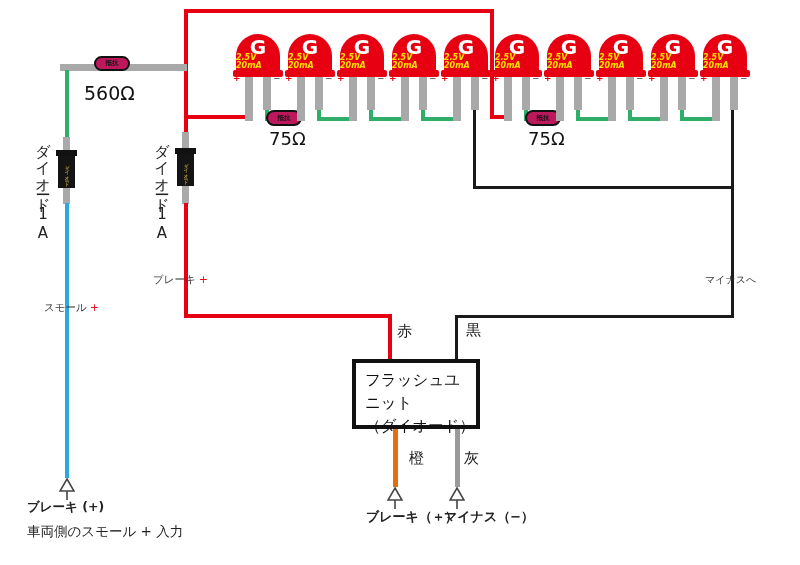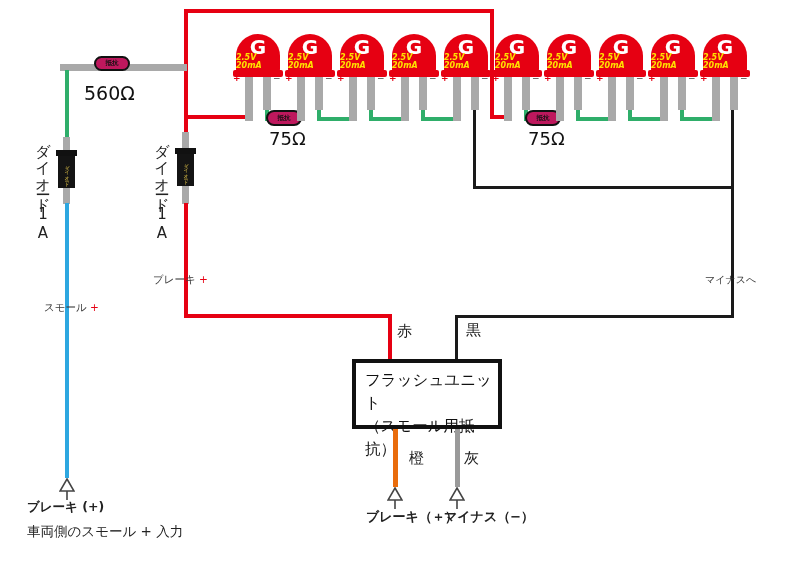--- a/index.html
+++ b/index.html
@@ -47,21 +47,21 @@
     font-size:20px;font-weight:bold;color:#fff;
   }
   .led-spec{position:absolute;left:0;top:19.5px;width:100%;text-align:left;}
   .led-spec span{display:block;font-size:8px;font-weight:bold;font-style:italic;color:#ffe100;line-height:8.5px;}
   .leg{position:absolute;width:8px;background:#a9a9a9;top:43px;}
   .leg-l{left:12px;height:44px;}
   .leg-r{left:30px;height:33px;}
   .led-plus{position:absolute;left:0px;top:39px;font-size:9px;font-weight:bold;color:#e60012;}
   .led-minus{position:absolute;left:40px;top:39px;font-size:9px;color:#3a3a3a;}
   .fbox{
-    position:absolute;left:352px;top:359px;width:150px;height:70px;background:#fff;
+    position:absolute;left:352px;top:359px;width:128px;height:70px;background:#fff;
     border:4px solid #111;box-sizing:border-box;padding:6px 0 0 9px;
   }
   .fbox div{font-size:15.5px;line-height:23px;color:#111;}
   .title{position:absolute;left:311px;top:236px;font-size:17.5px;letter-spacing:1.5px;color:#111;}
   .arrow{position:absolute;width:16px;height:23px;}
   .b-label{position:absolute;font-size:13px;font-weight:bold;color:#222;white-space:nowrap;}
   .b-sub{position:absolute;font-size:13.5px;color:#222;white-space:nowrap;}
   .wire-name{position:absolute;font-size:15px;color:#222;}
 </style>
 </head>
@@ -143,21 +143,21 @@
   <div class="w blackw" style="left:455px;top:315px;width:3px;height:48px;"></div>
   <div class="wire-name" style="left:466px;top:321px;">黒</div>
 
   <div class="w red" style="left:184px;top:314px;width:208px;height:4px;"></div>
   <div class="w red" style="left:388px;top:314px;width:4px;height:49px;"></div>
   <div class="wire-name" style="left:397px;top:322px;">赤</div>
 
 
   <div class="fbox">
     <div>フラッシュユニット</div>
-    <div>（スモール用抵抗）</div>
+    <div>（ダイオード）</div>
   </div>
 
   <div class="w orangew" style="left:393px;top:429px;width:5px;height:58px;"></div>
   <div class="wire-name" style="left:409px;top:449px;">橙</div>
   <div class="w grayw" style="left:455px;top:429px;width:5px;height:58px;background:#9a9a9a;"></div>
   <div class="wire-name" style="left:464px;top:449px;">灰</div>
 
   <svg class="arrow" style="left:59px;top:478px;" viewBox="0 0 16 23">
     <path d="M8 1 L15 13 L1 13 Z" fill="#fff" stroke="#444" stroke-width="1.6"></path>
     <line x1="8" y1="13" x2="8" y2="22" stroke="#444" stroke-width="1.6"></line>

